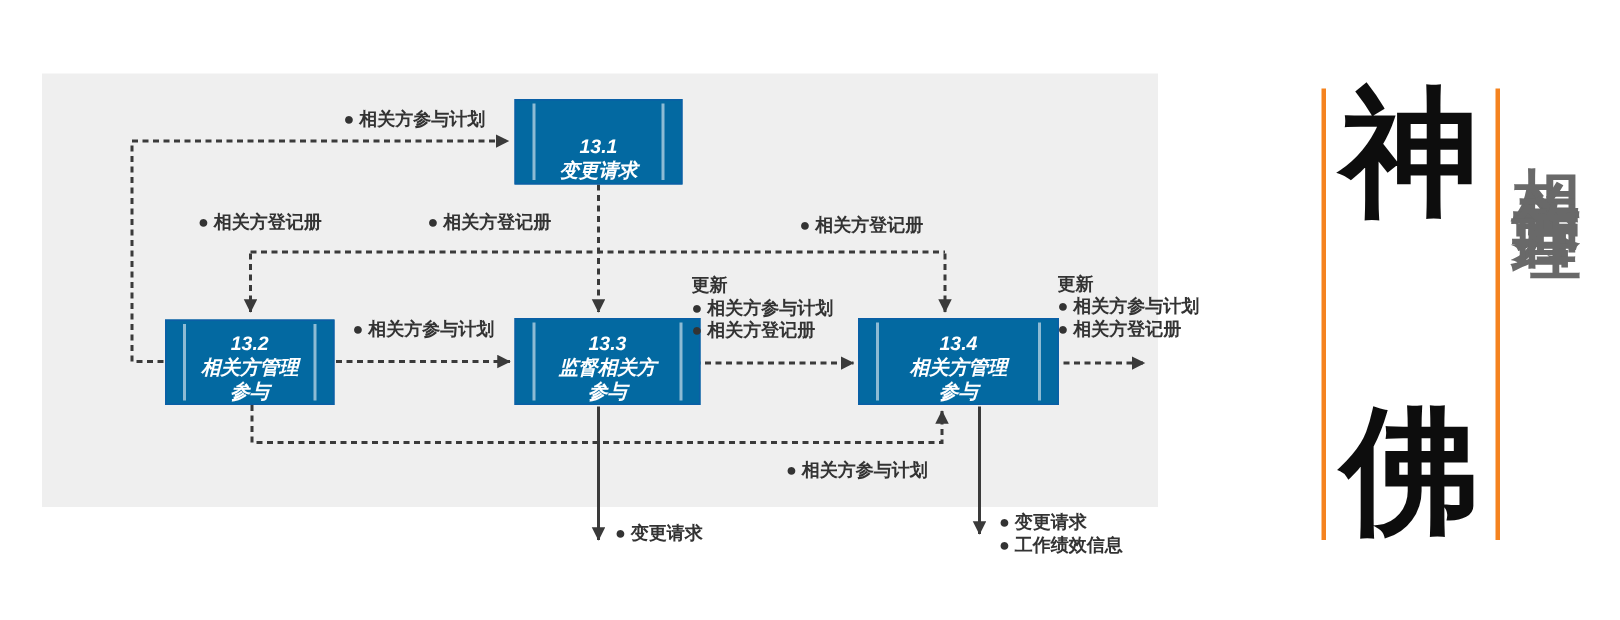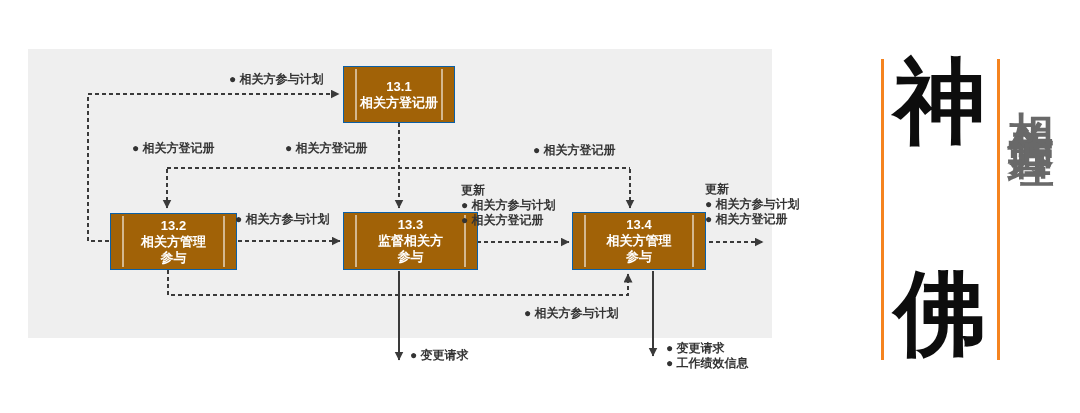--- a/index.html
+++ b/index.html
@@ -11,22 +11,22 @@
     position:absolute; left:28px; top:49px; width:744px; height:289px;
     background:#efefef;
   }
 
   .connectors { position:absolute; left:0; top:0; width:1080px; height:413px; pointer-events:none; }
   .dash  { fill:none; stroke:#3a3a3a; stroke-width:2; stroke-dasharray:4 3; }
   .solid { fill:none; stroke:#3a3a3a; stroke-width:2; }
 
   
   .proc {
-    position:absolute; background:#a16207; border:1px solid #0a5fa6;
-    display:flex; align-items:center; justify-content:center;
+    position:absolute; background:#0369a1; border:1px solid #0a5fa6;
+    display:flex; align-items:flex-end; justify-content:center;font-style:italic;
   }
   .proc .stripe {
     position:absolute; top:2px; bottom:2px; width:2px;
     background:rgba(255,255,255,0.55);
   }
   .proc .stripe.sl { left:11px; }
   .proc .stripe.sr { right:11px; }
   .proc-text {
     color:#ffffff; font-size:13px; font-weight:bold; text-align:center;
     line-height:16px; white-space:pre-line;
@@ -83,31 +83,31 @@
 
   <path class="dash" d="M168,270 V295 H628 V274" marker-end="url(#arr)"></path>
 
   <path class="solid" d="M399,271 V360" marker-end="url(#arr)"></path>
   <path class="solid" d="M653,271 V356" marker-end="url(#arr)"></path>
 </svg>
 
 <div class="proc" style="left:343px;top:66px;width:112px;height:57px">
   <span class="stripe sl"></span>
   <span class="stripe sr"></span>
-  <div class="proc-text"><span>13.1</span><br><span>相关方登记册</span></div>
+  <div class="proc-text"><span>13.1</span><br><span>变更请求</span></div>
 </div>
 
-<div class="proc" style="left:110px;top:213px;width:127px;height:57px">
+<div class="proc" style="left:110px;top:213px;width:113px;height:57px">
   <span class="stripe sl"></span>
   <span class="stripe sr"></span>
   <div class="proc-text"><span>13.2</span><br><span>相关方管理
 参与</span></div>
 </div>
 
-<div class="proc" style="left:343px;top:212px;width:135px;height:58px">
+<div class="proc" style="left:343px;top:212px;width:124px;height:58px">
   <span class="stripe sl"></span>
   <span class="stripe sr"></span>
   <div class="proc-text"><span>13.3</span><br><span>监督相关方
 参与</span></div>
 </div>
 
 <div class="proc" style="left:572px;top:212px;width:134px;height:58px">
   <span class="stripe sl"></span>
   <span class="stripe sr"></span>
   <div class="proc-text"><span>13.4</span><br><span>相关方管理

